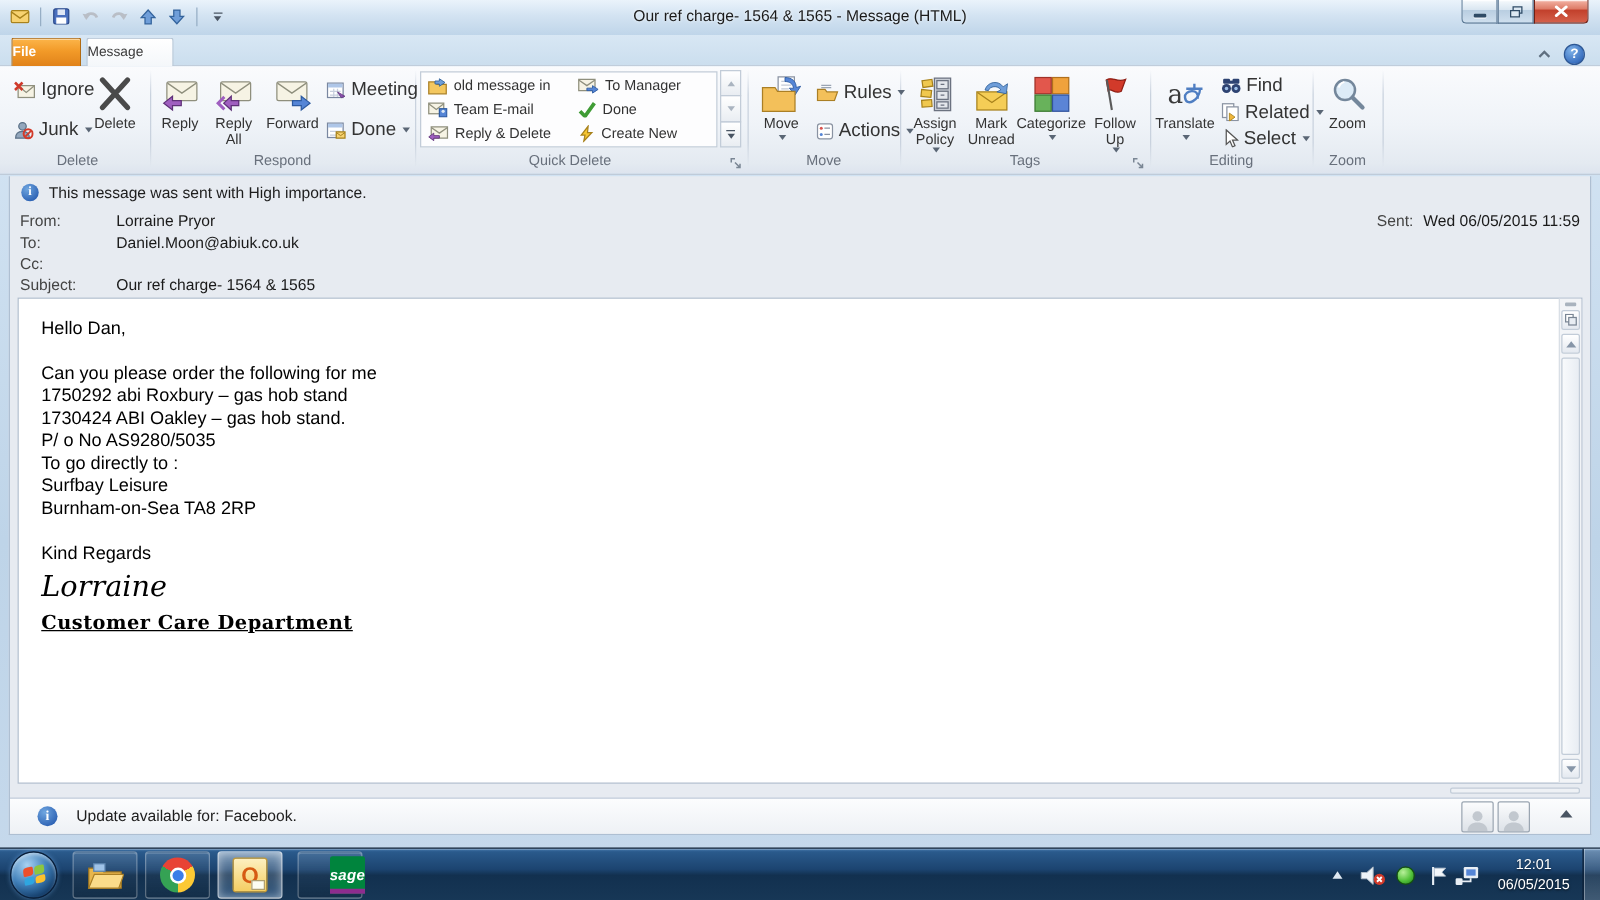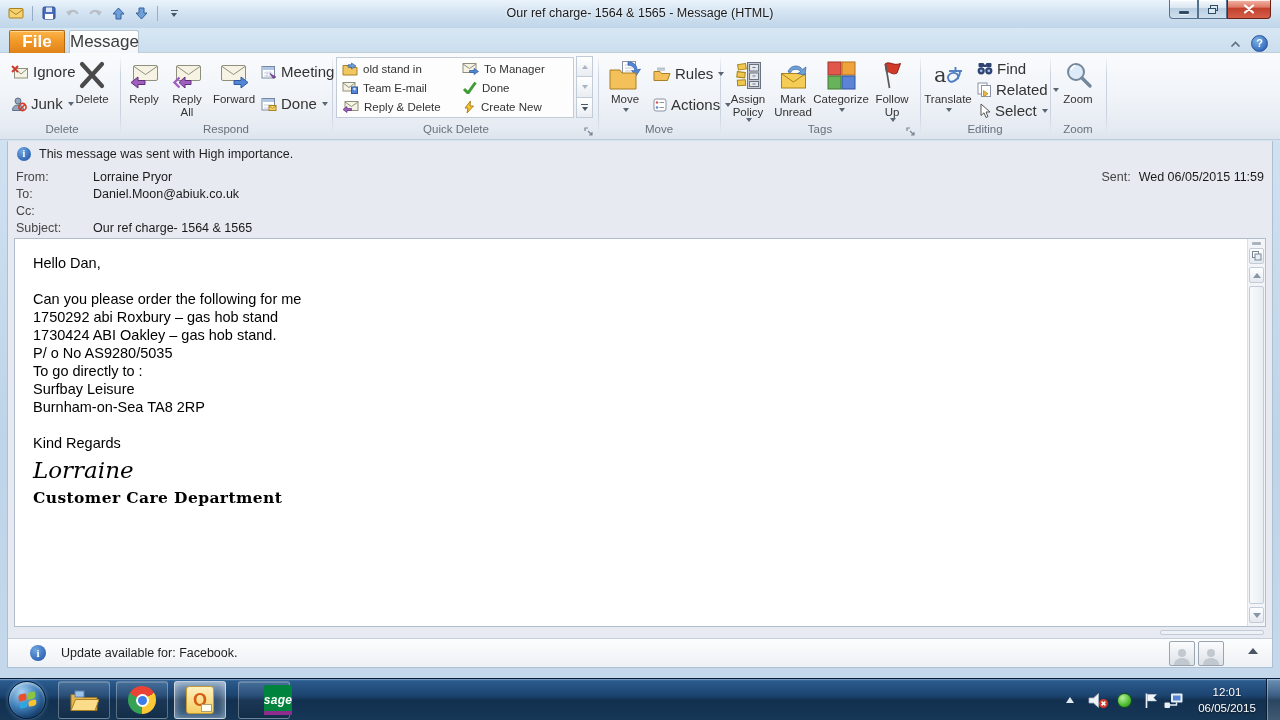--- a/index.html
+++ b/index.html
@@ -28,21 +28,21 @@
   .wbtn.close { width:44px; border-radius:0 0 4px 0; border-color:#6e2015;
     background:linear-gradient(#f4b5a6,#dd7a66 40%,#c2402c 45%,#d4604a); }
   .glyph-min { width:10px; height:3px; background:#2f4b66; border-radius:1px; margin-top:6px; box-shadow:0 1px 0 rgba(255,255,255,.7); }
   .glyph-restore { position:relative; width:10px; height:9px; }
   .glyph-restore i { position:absolute; border:1.5px solid #2f4b66; background:transparent; }
   .glyph-restore i:first-child { left:2px; top:0; width:8px; height:6px; }
   .glyph-restore i:last-child  { left:0; top:3px; width:8px; height:6px; background:#dce8f2; }
   
   .tabrow { position:absolute; top:28px; left:0; right:0; height:25px;
     background:linear-gradient(#d8e7f4,#cbdeee); border-bottom:1px solid #c0cddb; }
-  .tab { position:absolute; top:2px; height:23px; line-height:22px; font-size:17px; text-align:center; }
+  .tab { position:absolute; top:2px; height:23px; line-height:22px; font-size:11px; text-align:left; }
   .tab.file { left:9px; width:56px; color:#fff; font-weight:bold;
     background:linear-gradient(#fcb54a,#f29a28 45%,#e0821a); border:1px solid #b06a12; border-bottom:none;
     border-radius:2px 2px 0 0; box-shadow:inset 0 1px 0 rgba(255,255,255,.45); }
   .tab.message { left:69px; width:70px; color:#3c3c3c;
     background:linear-gradient(#ffffff,#f4f7fa); border:1px solid #b9c6d5; border-bottom:none;
     border-radius:2.5px 2.5px 0 0; }
   .tabrow-right { position:absolute; right:12px; top:6px; display:flex; align-items:center; gap:10px; }
   .helpbtn { width:17px; height:17px; border-radius:50%; color:#fff; font-weight:bold; font-size:11px;
     background:radial-gradient(circle at 35% 30%, #7fb2e8, #3a70c0 70%, #28549a);
     border:1px solid #2d5794; display:flex; align-items:center; justify-content:center; }
@@ -88,21 +88,21 @@
   .hrow .hvalue { position:absolute; left:85px; color:#1a1a1a; }
   .sentline { position:absolute; right:8px; top:29px; font-size:12.5px; }
   .sentline .hlabel { color:#444; margin-right:8px; }
   .sentline .hvalue { color:#1a1a1a; }
   .bodybox { position:absolute; left:6px; right:6px; top:97px; bottom:40px;
     background:#fff; border:1px solid #b0bdcd; }
   .bodycontent { position:absolute; inset:0 20px 0 0; padding:15px 10px 0 18px;
     font-size:14.5px; line-height:18px; color:#000; }
   .bodyline { min-height:18px; white-space:pre-wrap; }
   .sig-name { font-family:"DejaVu Serif", serif; font-style:italic; font-size:23px; line-height:27px; margin-top:5px; }
-  .sig-dept { font-family:"DejaVu Serif", serif; font-weight:bold; font-size:15.5px; letter-spacing:.4px; margin-top:5px; }
+  .sig-dept { font-family:"DejaVu Serif", serif; font-weight:bold; font-size:15.5px; letter-spacing:.4px; margin-top:5px;text-decoration:underline; }
   .vscroll { position:absolute; right:0; top:0; bottom:0; width:18px; background:#f2f4f7; border-left:1px solid #d9dfe6; }
   .vs-dash { position:absolute; left:4px; top:3px; width:9px; height:3px; background:#a9b3be; border-radius:1px; }
   .vs-btn { position:absolute; left:1px; width:15px; height:16px; border:1px solid #c2ccd8; border-radius:2px;
     background:linear-gradient(#ffffff,#e4e9f0); display:flex; align-items:center; justify-content:center; }
   .vs-thumb { position:absolute; left:1px; top:47px; bottom:22px; width:15px; border:1px solid #c2ccd8;
     border-radius:2px; background:linear-gradient(90deg,#f8fafc,#e8edf3); }
   .tri-up2 { width:0; height:0; border-left:4px solid transparent; border-right:4px solid transparent; border-bottom:5px solid #8796a8; }
   .tri-dn3 { width:0; height:0; border-left:4px solid transparent; border-right:4px solid transparent; border-top:5px solid #8796a8; }
   .hthin { position:absolute; right:8px; bottom:32px; width:104px; height:5px; border:1px solid #c2ccd8;
     border-radius:2px; background:#eef1f5; }
@@ -326,21 +326,21 @@
         <i class="caret"></i>
     </div>
     <div class="glabel" style="left:124px;width:204px">Respond</div>
 
     <div class="qsbox">
       <div class="qsitem">
         <svg width="16" height="14">
             <path d="M1 3.5 h5 l1.5 2 H15 v7.5 H1 z" fill="#f3c75f" stroke="#ab8127"></path>
             <path d="M9.5 1 l4.5 3 -4.5 3 v-1.8 h-3.5 v-2.4 h3.5 z" fill="#6f9ed9" stroke="#33639c" stroke-width=".7"></path>
           </svg>
-        <span>old stand in</span>
+        <span>old message in</span>
       </div>
       <div class="qsitem">
         <svg width="16" height="13">
             <rect x="1" y="1.5" width="12" height="8.5" fill="#f6f3e4" stroke="#8f8f7d"></rect>
             <path d="M1 2 l6 4.5 L13 2" stroke="#8f8f7d" fill="none"></path>
             <rect x="9.5" y="6" width="6" height="6.5" fill="#5585d6" stroke="#2d5aa0"></rect>
             <circle cx="12.5" cy="8" r="1.3" fill="#dce8f5"></circle>
           </svg>
         <span>Team E-mail</span>
       </div>

